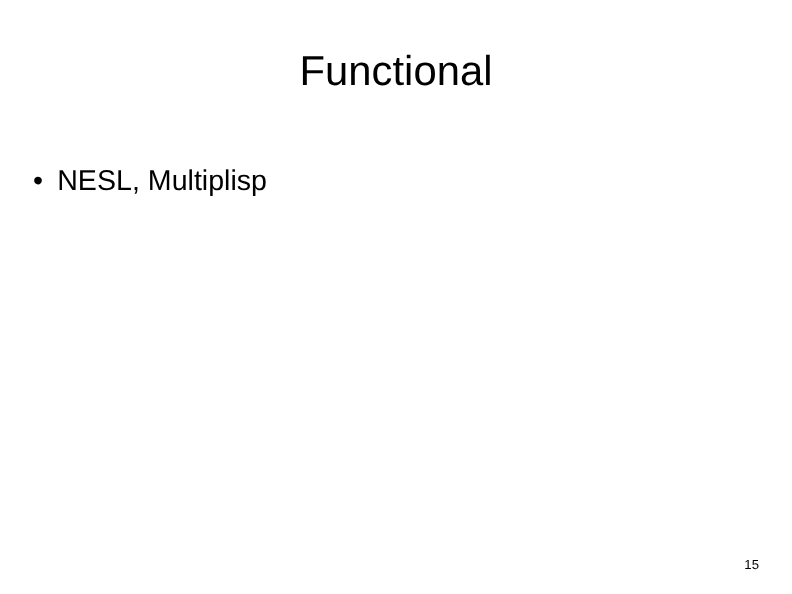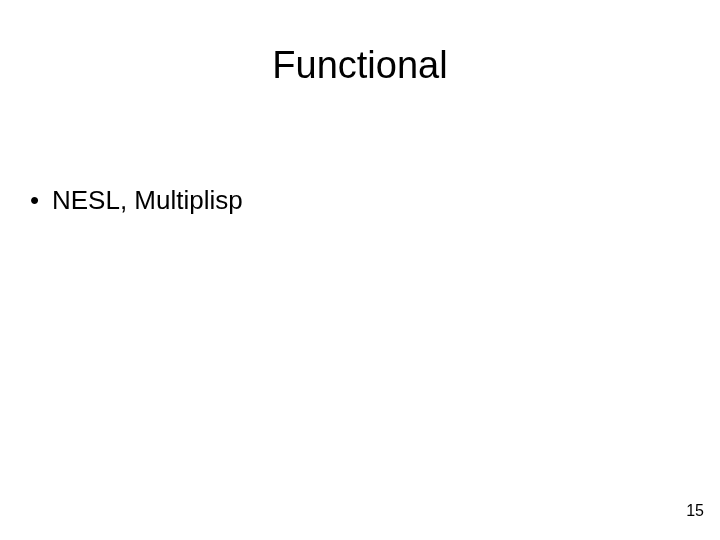--- a/index.html
+++ b/index.html
@@ -29,34 +29,33 @@
     font-weight: 400;
     margin-top: 28px;
   }
   .body {
     position: absolute;
     top: 148px;
     left: 30px;
     right: 40px;
     font-size: 26px;
     line-height: 1.25;
-    margin-top: 36px;
   }
   .bullet {
     margin-bottom: 64px;
   }
   .dot {
     display: inline-block;
     width: 22px;
   }
   .page-number {
     position: absolute;
     bottom: 20px;
-    right: 16px;
-    font-size: 16px;
+    right: 30px;
+    font-size: 12px;
   }
 </style>
 </head>
 <body>
 
 <div class="slide">
   <div class="title">Functional</div>
 
   <div class="body">
     <div class="bullet">

